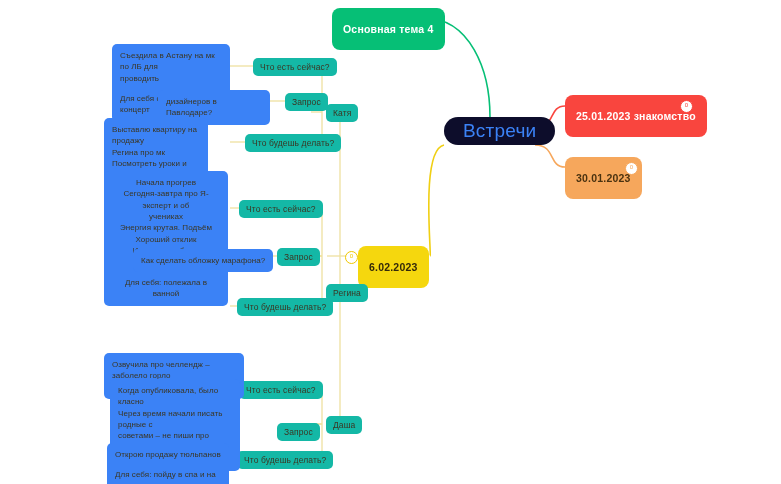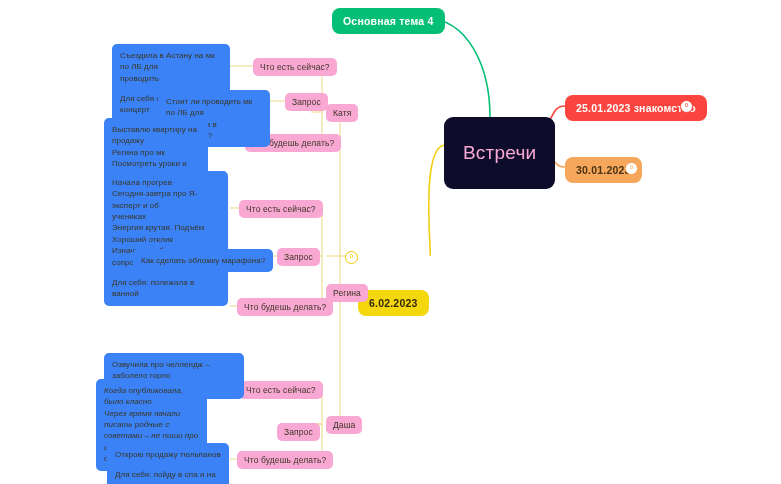--- a/index.html
+++ b/index.html
@@ -10,44 +10,44 @@
     overflow:hidden;
     position:relative;
   }
   #canvas{position:absolute;inset:0;}
   svg.wires{position:absolute;left:0;top:0;width:781px;height:484px;pointer-events:none;}
 
   .node{position:absolute;box-sizing:border-box;}
 
   
   .central{
-    background:#0d0d2b;color:#f9a8d4;
-    border-radius:9px;
+    background:#0d0d2b;color:#3b82f6;
+    border-radius:20px;
     font-size:19px;font-weight:400;
-    padding:25px 19px;
+    padding:3px 19px;
     letter-spacing:.2px;
     white-space:nowrap;
   }
   
   .topic{
     border-radius:8px;
     font-size:10.5px;font-weight:700;
-    padding:7px 11px;
+    padding:15px 11px;
     white-space:nowrap;
     color:#ffffff;
     letter-spacing:.2px;
   }
   .topic.green{background:#06bf76;}
   .topic.red{background:#f9453e;}
   .topic.orange{background:#f6a75c;color:#4a3210;}
-  .topic.yellow{background:#f5d70e;color:#33290a;margin-top:44px;}
+  .topic.yellow{background:#f5d70e;color:#33290a;}
 
   
   .lbl{
-    background:#f9a8d4;
+    background:#14b8a6;
     border-radius:5px;
     font-size:8.5px;
     color:#3b3623;
     padding:4px 7px;
     white-space:nowrap;
     letter-spacing:.1px;
   }
   
   .blk{
     background:#3b82f6;
@@ -151,36 +151,35 @@
   <div class="node lbl" style="left:285px;top:93px;">Запрос</div>
   <div class="node lbl" style="left:245px;top:134px;">Что будешь делать?</div>
 
   <div class="node blk" style="left:112px;top:44px;width:118px;">
     <p>Съездила в Астану на мк по ЛБ для</p>
     <p>проводить</p>
     <p class="gap">Для себя сходила на концерт</p>
   </div>
 
   <div class="node blk" style="left:158px;top:90px;width:112px;">
-    <p>Стоит ли проводить мк по ЛБ для</p>
     <p>дизайнеров в Павлодаре?</p>
   </div>
 
   <div class="node blk" style="left:104px;top:118px;width:104px;">
     <p>Выставлю квартиру на продажу</p>
     <p>Регина про мк</p>
     <p>Посмотреть уроки и сделать дз</p>
     <p class="gap">Для себя: массаж антицеллюлитный</p>
   </div>
 
   <div class="node lbl" style="left:239px;top:200px;">Что есть сейчас?</div>
   <div class="node lbl" style="left:277px;top:248px;">Запрос</div>
   <div class="node lbl" style="left:237px;top:298px;">Что будешь делать?</div>
 
-  <div class="node blk" style="left:104px;top:171px;width:124px;">
+  <div class="node blk" style="left:104px;top:171px;width:124px;text-align:center;">
     <p>Начала прогрев</p>
     <p>Сегодня-завтра про Я-эксперт и об</p>
     <p>учениках</p>
     <p>Энергия крутая. Подъём</p>
     <p>Хороший отклик</p>
     <p>Изначально было сопротивление</p>
     <p class="gap">Для себя: полежала в ванной</p>
   </div>
 
   <div class="node blk" style="left:133px;top:249px;width:auto;white-space:nowrap;">
@@ -190,21 +189,21 @@
 
   <div class="node lbl" style="left:239px;top:381px;">Что есть сейчас?</div>
   <div class="node lbl" style="left:277px;top:423px;">Запрос</div>
   <div class="node lbl" style="left:237px;top:451px;">Что будешь делать?</div>
 
   <div class="node blk" style="left:104px;top:353px;width:140px;">
     <p>Озвучила про челлендж – заболело горло</p>
     <p>На цифры начало трясти</p>
   </div>
 
-  <div class="node blk" style="left:96px;top:379px;width:111px;font-style:italic;">
+  <div class="node blk" style="left:110px;top:379px;width:130px;">
     <p>Когда опубликовала, было класно</p>
     <p>Через время начали писать родные с</p>
     <p>советами – не пиши про цифры, могут</p>
     <p>сглазить</p>
   </div>
 
   <div class="node blk" style="left:107px;top:443px;width:122px;">
     <p>Открою продажу тюльпанов</p>
     <p class="gap">Для себя: пойду в спа и на массаж</p>
   </div>

